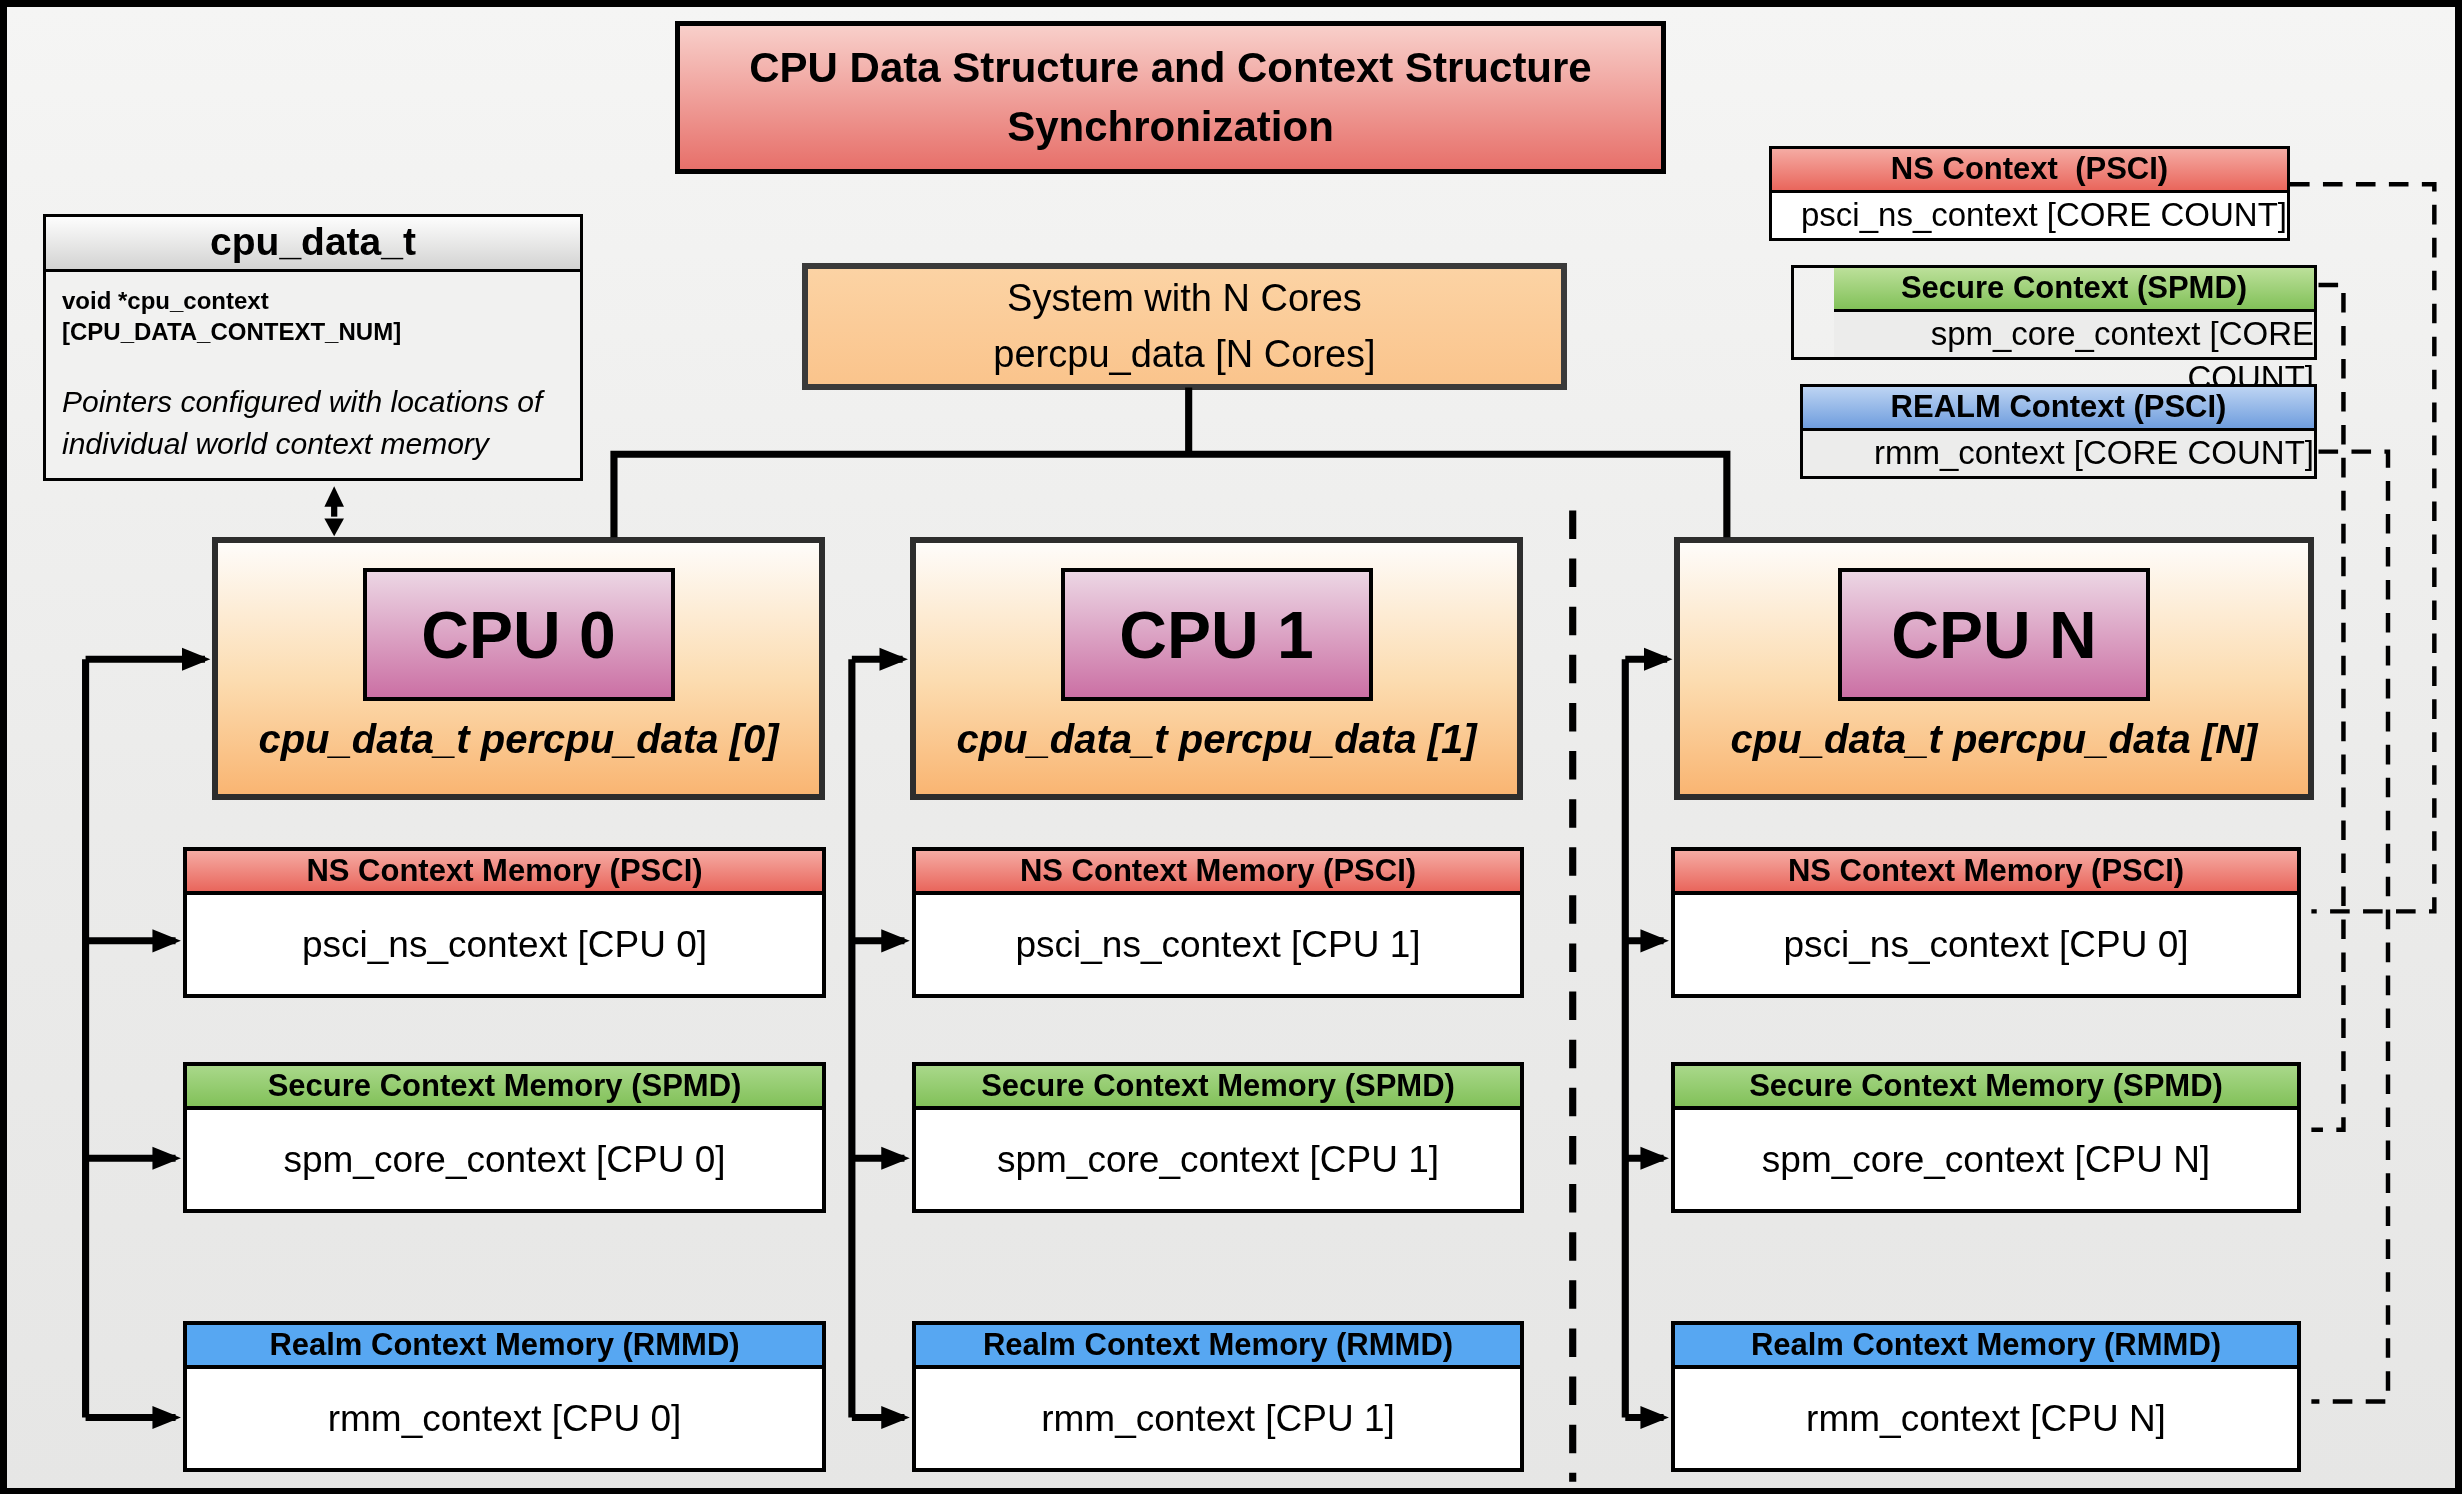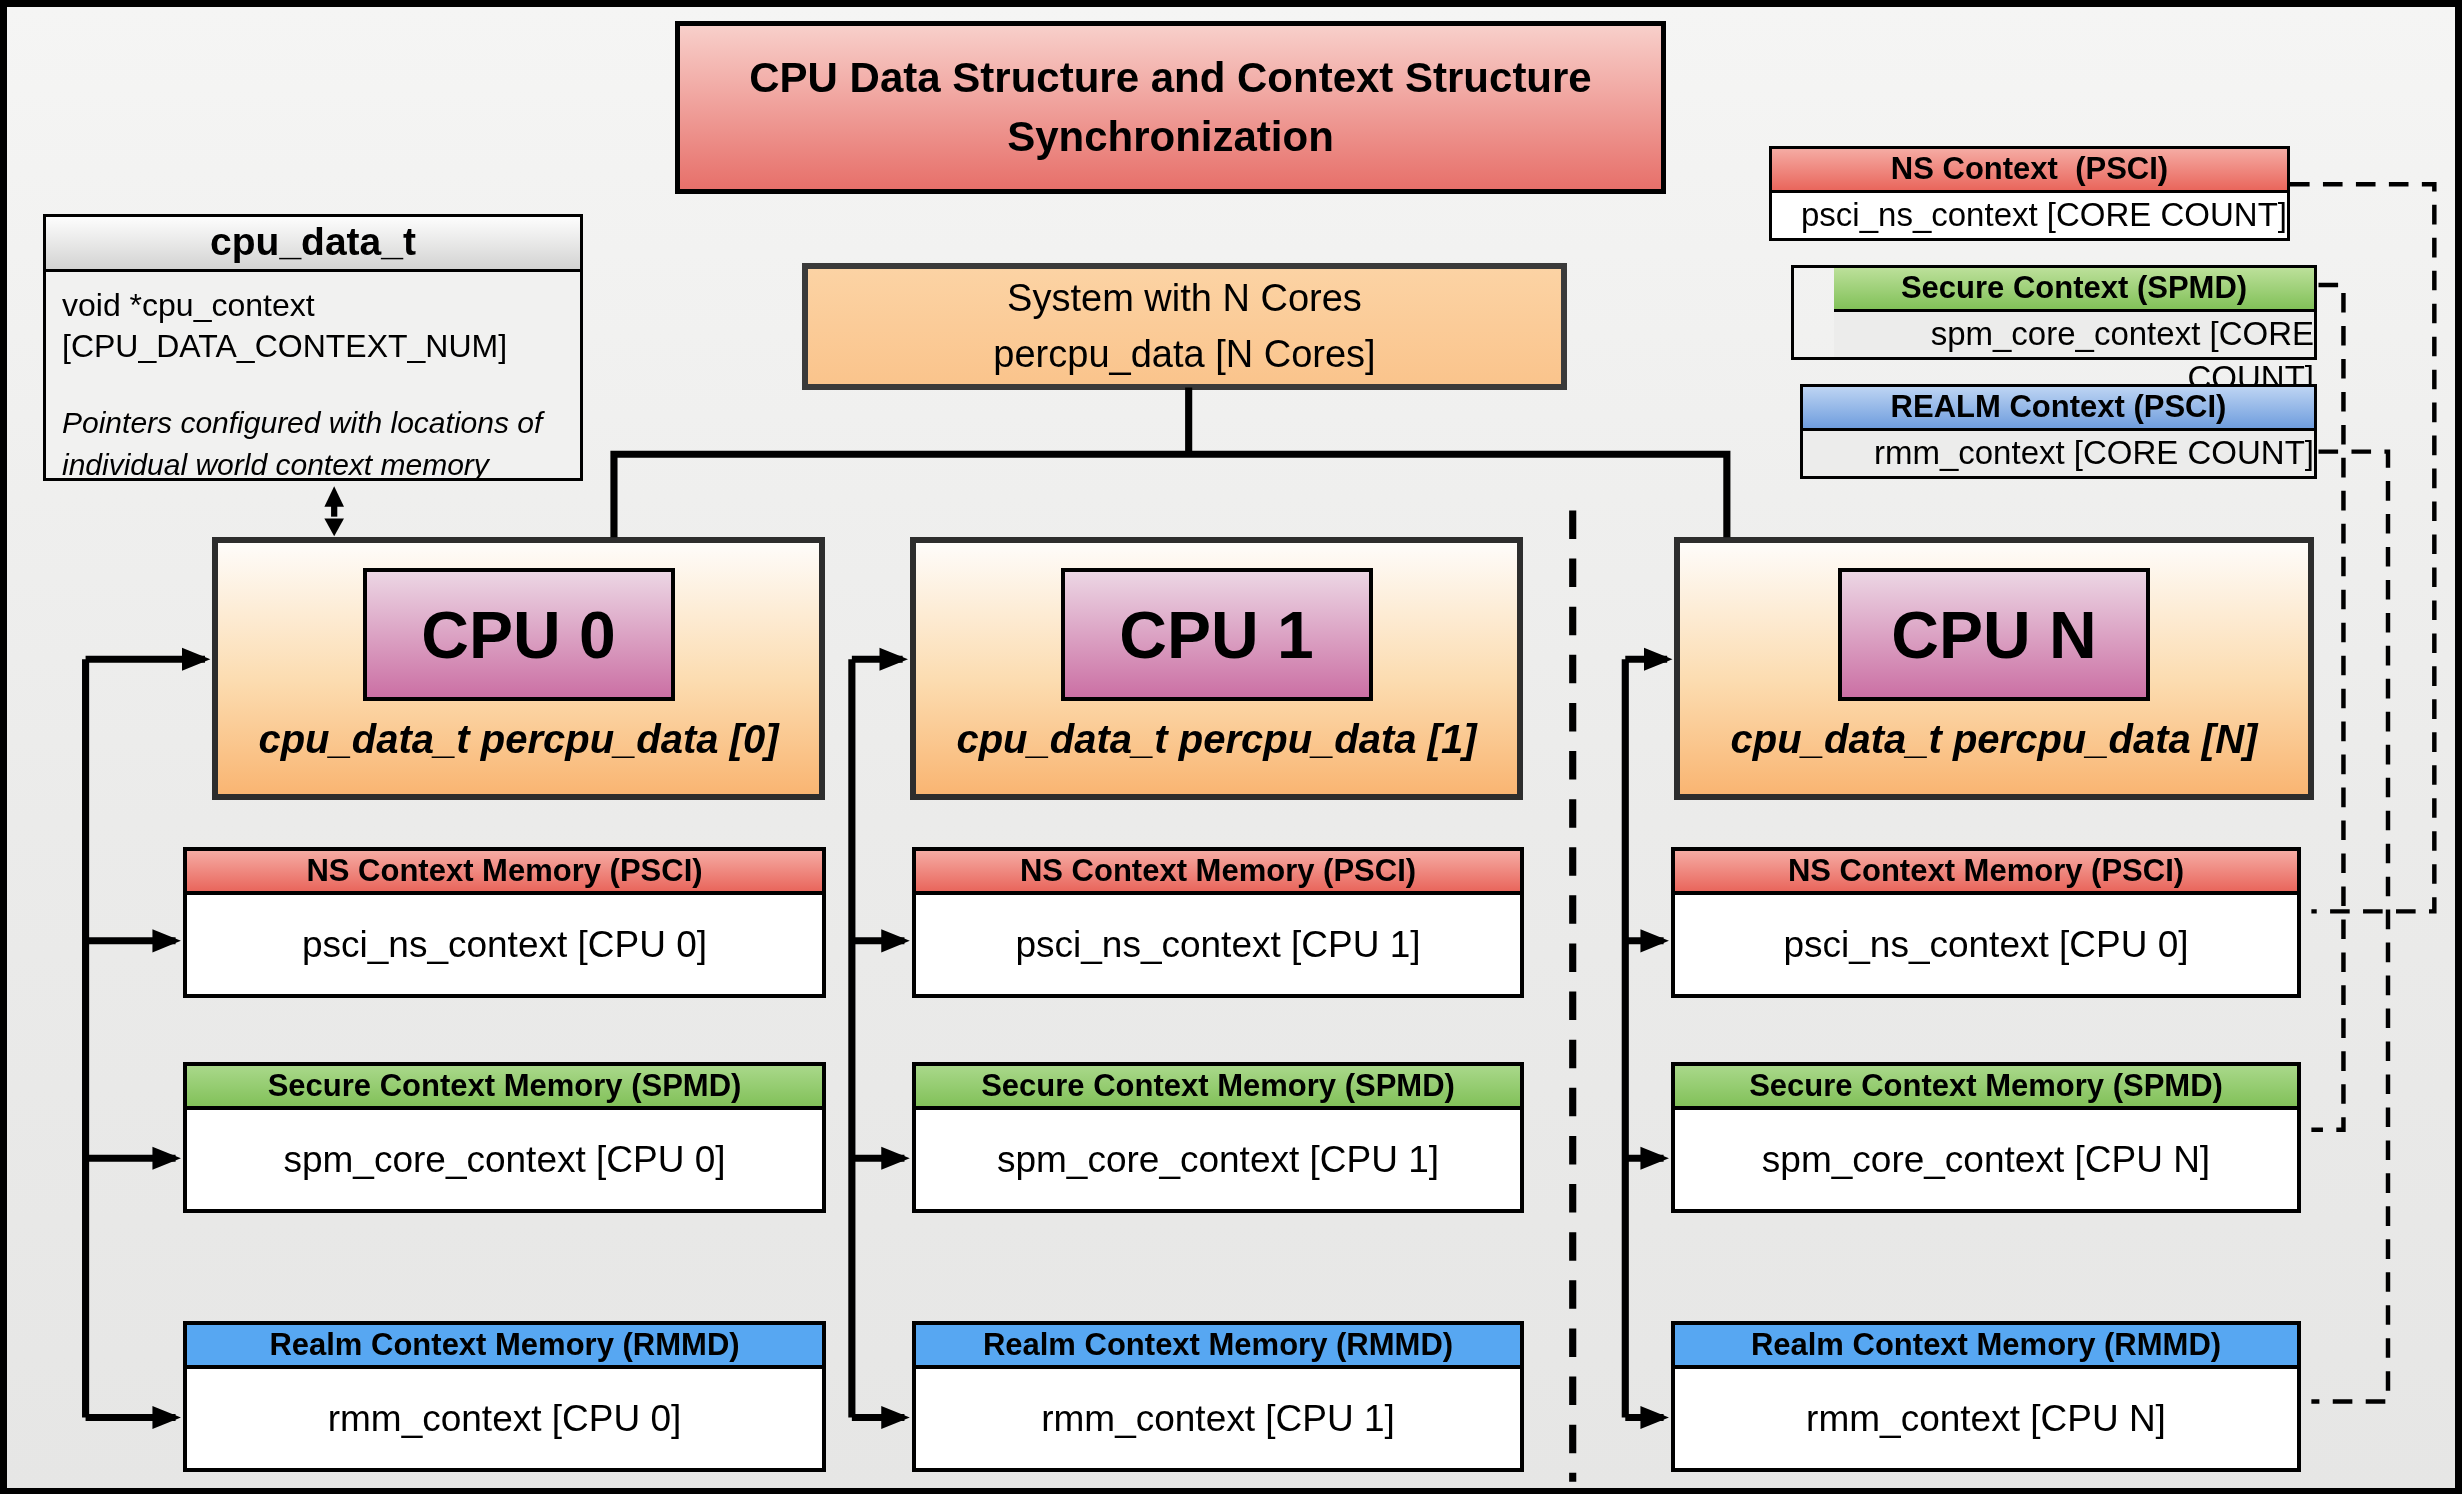--- a/index.html
+++ b/index.html
@@ -6,35 +6,35 @@
   .canvas{
     position:relative;width:2462px;height:1495px;box-sizing:border-box;
     border:7.1px solid #000;overflow:hidden;
     background:linear-gradient(180deg,#f5f5f4 0%,#ebebea 55%,#e6e6e5 100%);
     font-family:"Liberation Sans",sans-serif;color:#000;
   }
   .abs{position:absolute;box-sizing:border-box;}
 
   
   .title-box{
-    left:668px;top:14.3px;width:991px;height:173px;border:5.3px solid #000;
+    left:668px;top:14.3px;width:991px;height:153px;border:5.3px solid #000;
     background:linear-gradient(180deg,var(--title_red_light) 0%,var(--title_red) 100%);
     display:flex;align-items:center;justify-content:center;text-align:center;
     font-weight:bold;font-size:42px;line-height:1.4;padding:0 53px;
   }
 
   
   .struct-box{left:36px;top:207px;width:540px;height:267px;border:3.6px solid #000;background:#f1f1f0;}
   .struct-header{
     height:52px;border-bottom:3.6px solid #000;text-align:center;font-weight:bold;
     font-size:39px;line-height:50px;
     background:linear-gradient(180deg,#fdfdfd 0%,#d3d3d2 100%);
   }
   .struct-body{padding:12.5px 16px 0 16px;}
-  .struct-field{font-weight:normal;font-size:32px;line-height:1.3;white-space:pre-line;}
+  .struct-field{font-weight:bold;font-size:24px;line-height:1.3;white-space:pre-line;}
   .struct-note{font-style:italic;font-size:30px;line-height:1.4;margin-top:34px;}
 
   
   .system-box{
     left:795px;top:256px;width:765px;height:127px;border:6.2px solid #3a3a3a;
     background:linear-gradient(180deg,var(--system_orange_light) 0%,var(--system_orange) 100%);
     display:flex;align-items:center;justify-content:center;text-align:center;
     font-weight:normal;font-size:38px;line-height:1.45;white-space:pre-line;
   }
 

